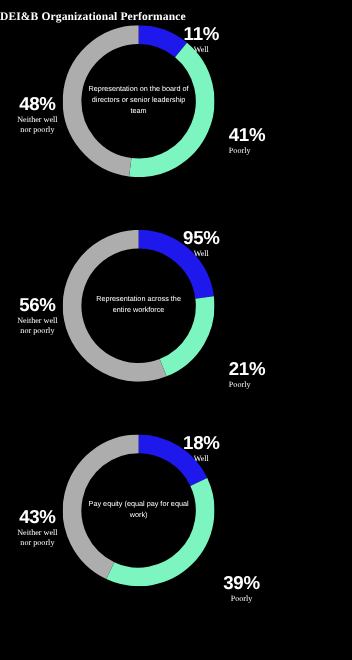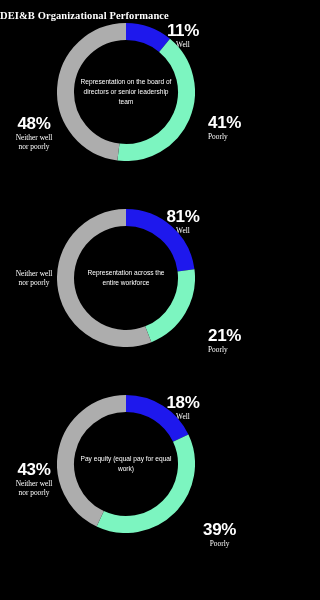--- a/index.html
+++ b/index.html
@@ -85,21 +85,21 @@
   }
   .lbl-poorly {
     text-align: left;
   }
   .lbl-neither {
     text-align: center;
     width: 64px;
   }
   
   .b1 .lbl-poorly { left: 208px; top: 93px; }
-  .b1 .lbl-neither { left: 2px; top: 94px; }
+  .b1 .lbl-neither { left: 2px; top: 65px; }
   
   .b2 .lbl-poorly { left: 208px; top: 120px; }
   .b2 .lbl-neither { left: 2px; top: 62px; }
   
   .b3 .lbl-poorly { left: 203px; top: 128px; text-align: center; }
   .b3 .lbl-neither { left: 2px; top: 68px; }
 </style>
 </head>
 <body>
 
@@ -140,28 +140,29 @@
           <path d="M 69 8.5 A 60.5 60.5 0 0 1 129.02292619519508 61.41723460957916" stroke="#1e18ed" stroke-width="17" fill="none"></path>
           <path d="M 129.0229394295259 61.41733936935959 A 60.5 60.5 0 0 1 91.27163361473808 125.25143852499124" stroke="#7cf5c0" stroke-width="17" fill="none"></path>
           <path d="M 91.27153543742304 125.25147739623921 A 60.5 60.5 0 1 1 68.99989440758026 8.50000000009215" stroke="#adadad" stroke-width="17" fill="none"></path>
         </g>
     </svg>
   </div>
   <div class="center-label">
     <span>Representation across the entire workforce</span>
   </div>
   <div class="cal-label lbl-well">
-    <div class="cal-pct">81%</div>
+    <div class="cal-pct">95%</div>
     <div class="cal-name">Well</div>
   </div>
   <div class="cal-label lbl-poorly">
     <div class="cal-pct">21%</div>
     <div class="cal-name">Poorly</div>
   </div>
   <div class="cal-label lbl-neither">
+    <div class="cal-pct">56%</div>
     <div class="cal-name">Neither well
 nor poorly</div>
   </div>
 </div>
 
 <div class="chart-block b3">
   <div class="donut-wrap">
     <svg class="donut-svg" viewBox="0 0 138 138">
       <g class="arcs">
           <path d="M 69 8.5 A 60.5 60.5 0 0 1 123.74199171504512 43.240257317474416" stroke="#1e18ed" stroke-width="17" fill="none"></path>

